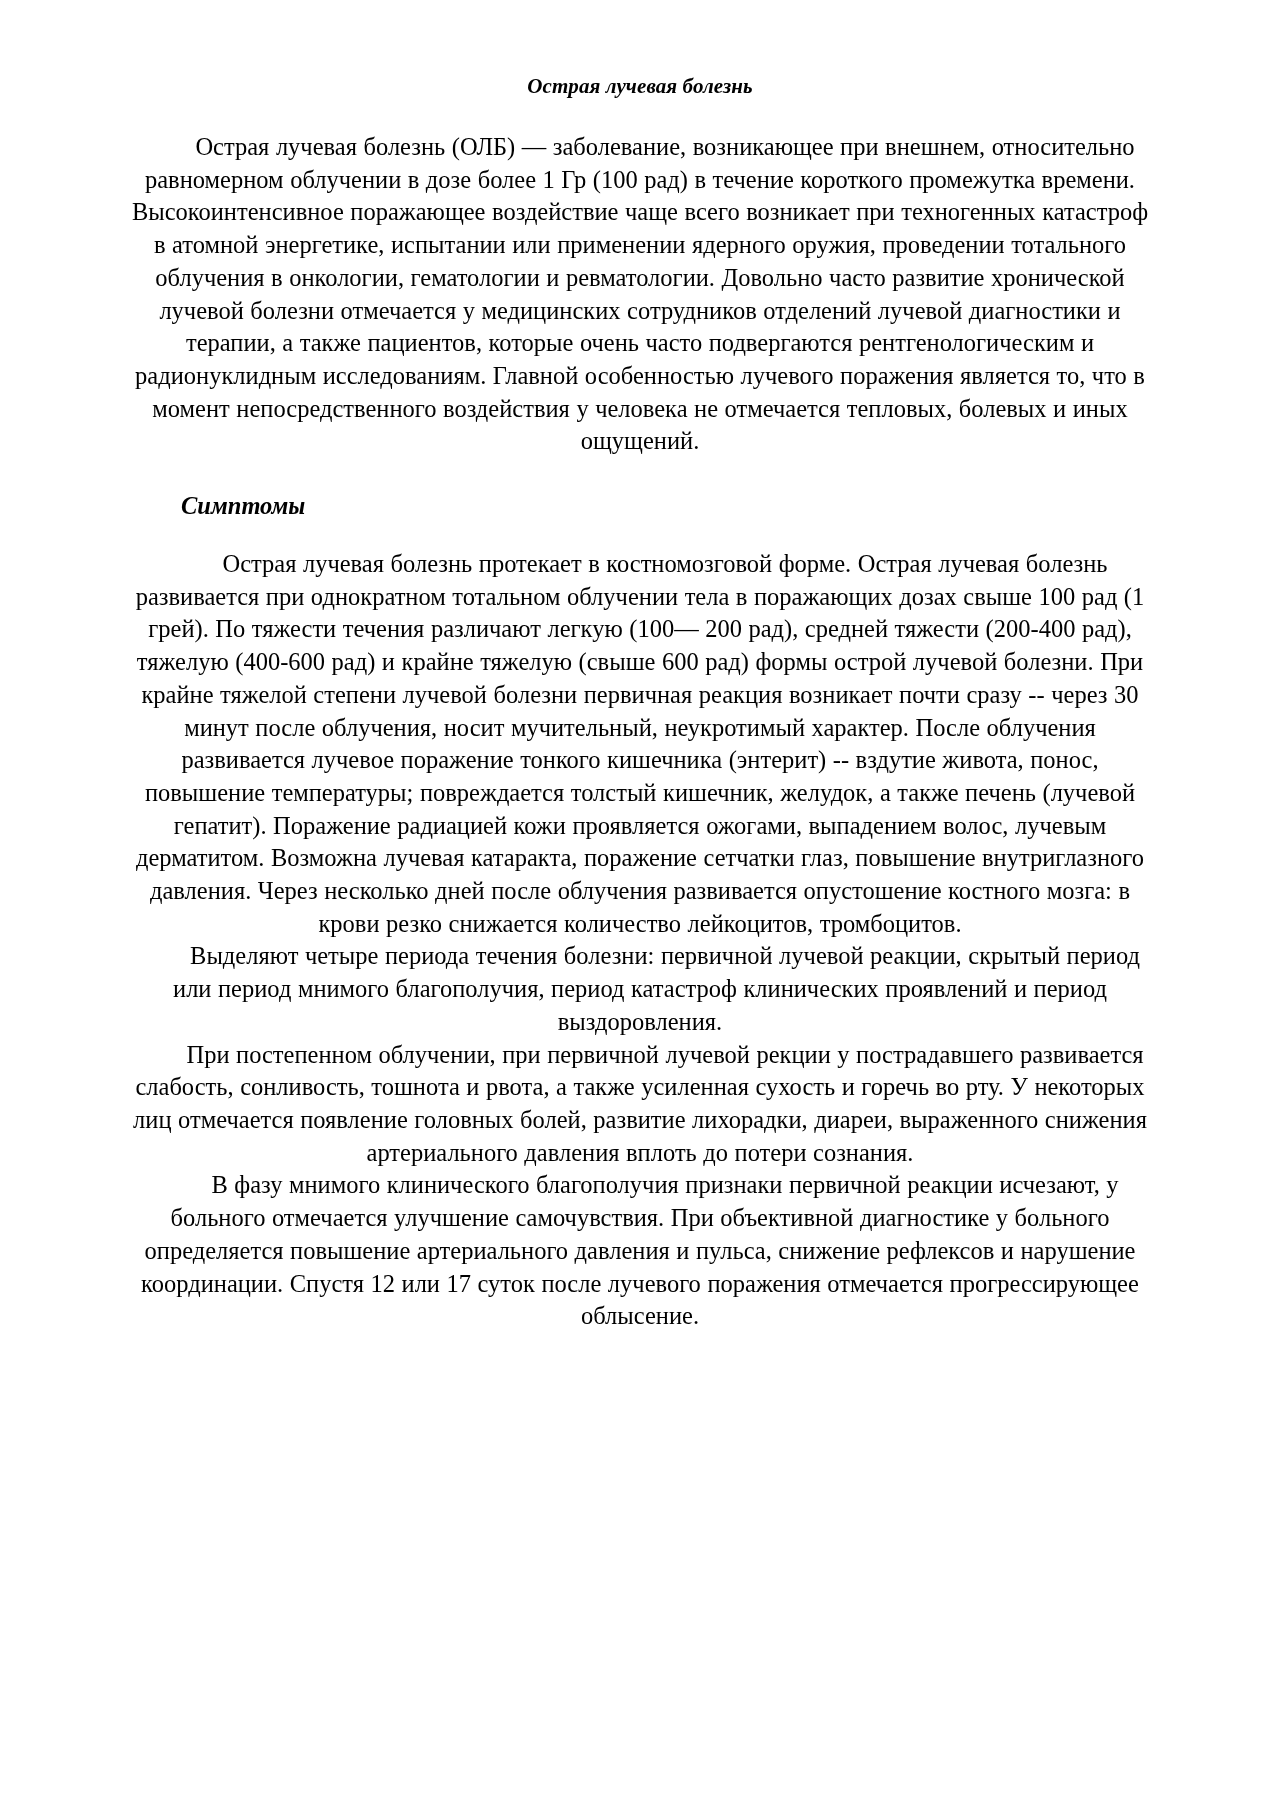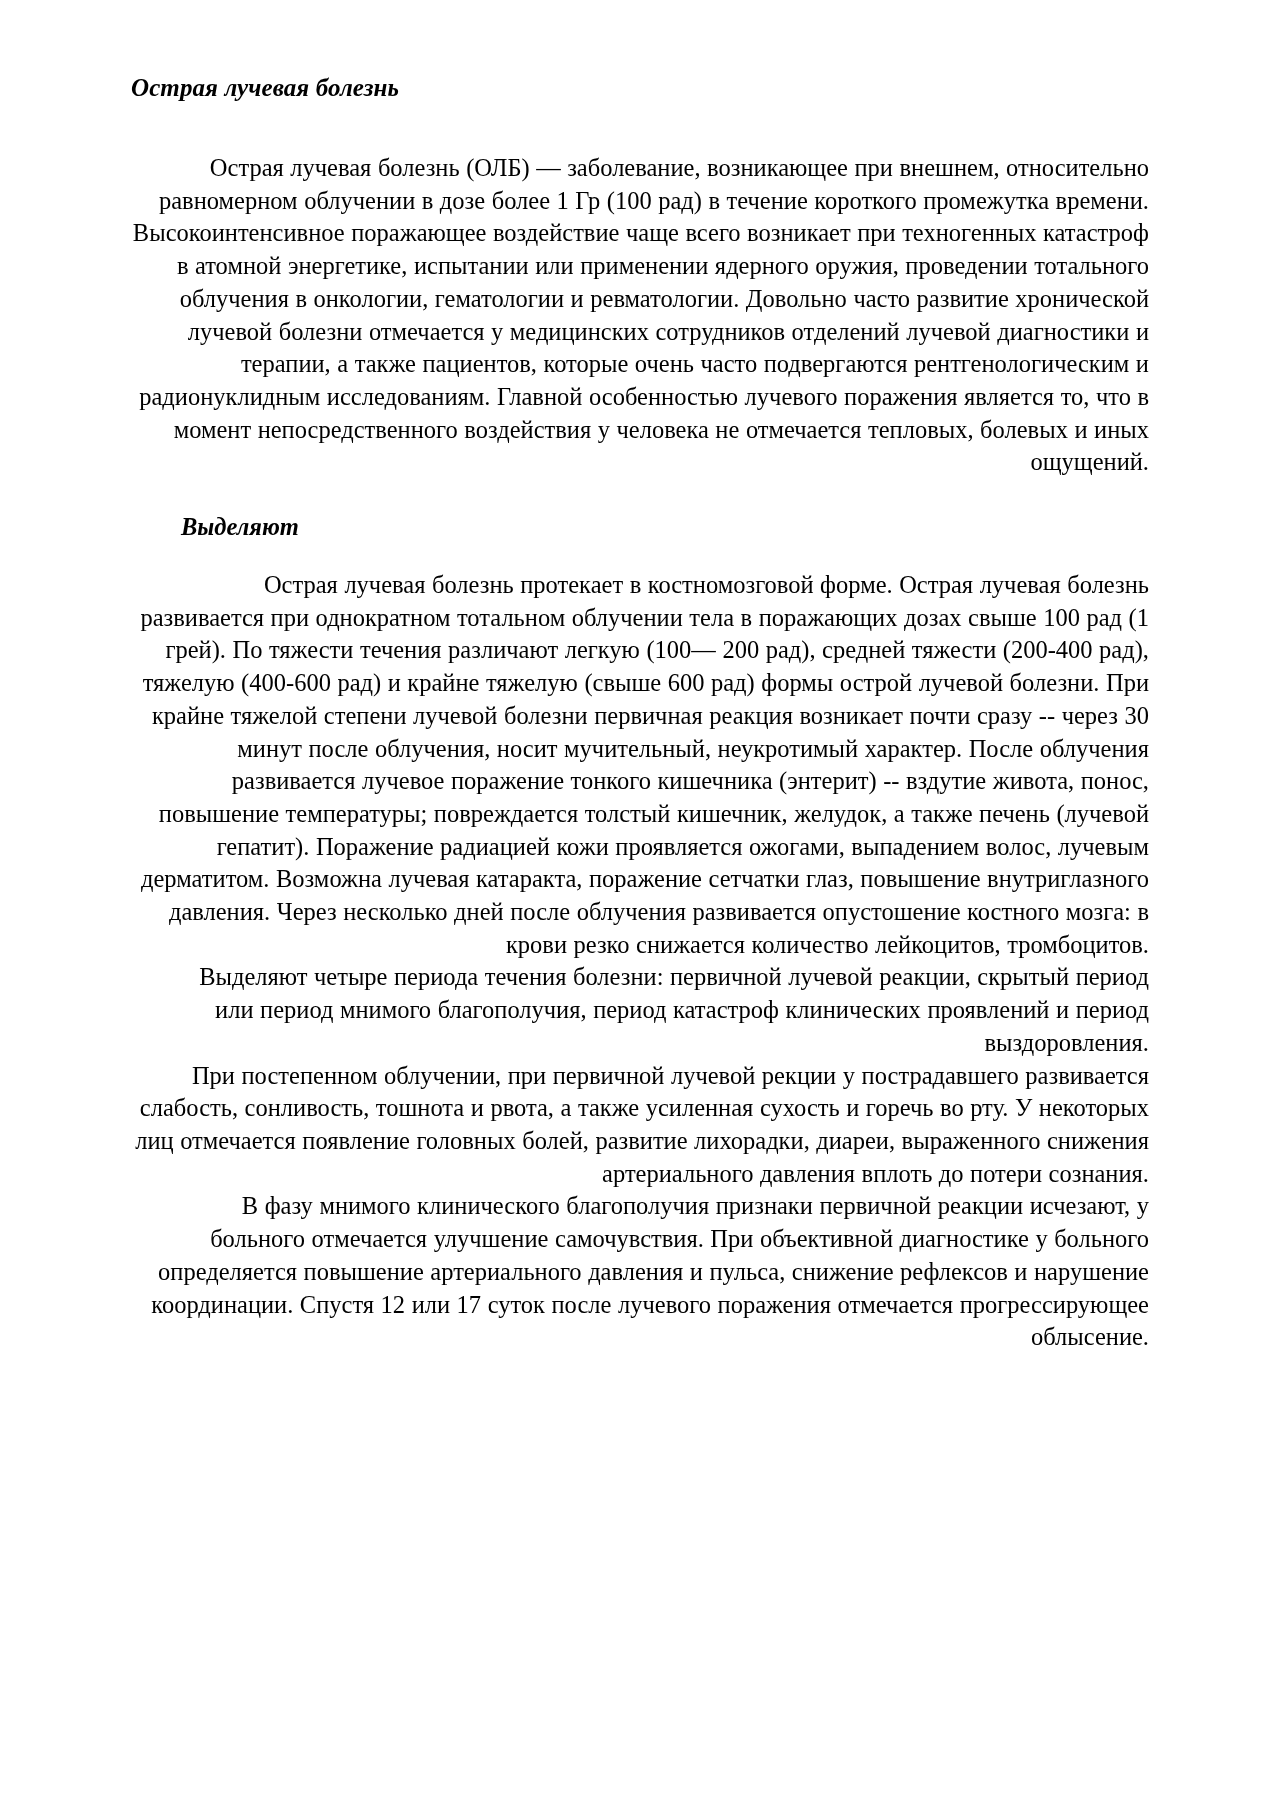--- a/index.html
+++ b/index.html
@@ -16,30 +16,31 @@
     -webkit-font-smoothing: antialiased;
   }
   .page {
     box-sizing: border-box;
     width: 1280px;
     min-height: 1811px;
     padding: 74px 131px 40px 131px;
     background: #ffffff;
   }
   .doc-title {
-    font-size: 25px;
+    font-size: 21px;
     font-weight: bold;
     font-style: italic;
-    margin: 0 0 50px 0;
+    text-align: center;
+    margin: 0 0 32px 0;
     letter-spacing: 0.1px;
   }
   .para {
     font-size: 24.5px;
     line-height: 1.335;
-    text-align: right;
+    text-align: center;
     margin: 0;
     text-indent: 50px;
     hyphens: none;
     word-spacing: 0.4px;
   }
   .section-heading {
     font-size: 24.5px;
     font-weight: bold;
     font-style: italic;
     margin: 34px 0 28px 0;
@@ -51,21 +52,21 @@
 </style>
 </head>
 <body>
 
 <div class="page">
 
   <h1 class="doc-title">Острая лучевая болезнь</h1>
 
   <p class="para">Острая лучевая болезнь (ОЛБ) — заболевание, возникающее при внешнем, относительно равномерном облучении в дозе более 1 Гр (100 рад) в течение короткого промежутка времени. Высокоинтенсивное поражающее воздействие чаще всего возникает при техногенных катастроф в атомной энергетике, испытании или применении ядерного оружия, проведении тотального облучения в онкологии, гематологии и ревматологии. Довольно часто развитие хронической лучевой болезни отмечается у медицинских сотрудников отделений лучевой диагностики и терапии, а также пациентов, которые очень часто подвергаются рентгенологическим и радионуклидным исследованиям. Главной особенностью лучевого поражения является то, что в момент непосредственного воздействия у человека не отмечается тепловых, болевых и иных ощущений.</p>
 
-  <h2 class="section-heading">Выделяют</h2>
+  <h2 class="section-heading">Симптомы</h2>
 
   <div class="block-tight">
     <p class="para">Острая лучевая болезнь протекает в костномозговой форме. Острая лучевая болезнь развивается при однократном тотальном облучении тела в поражающих дозах свыше 100 рад (1 грей). По тяжести течения различают легкую (100— 200 рад), средней тяжести (200-400 рад), тяжелую (400-600 рад) и крайне тяжелую (свыше 600 рад) формы острой лучевой болезни. При крайне тяжелой степени лучевой болезни первичная реакция возникает почти сразу -- через 30 минут после облучения, носит мучительный, неукротимый характер. После облучения развивается лучевое поражение тонкого кишечника (энтерит) -- вздутие живота, понос, повышение температуры; повреждается толстый кишечник, желудок, а также печень (лучевой гепатит). Поражение радиацией кожи проявляется ожогами, выпадением волос, лучевым дерматитом. Возможна лучевая катаракта, поражение сетчатки глаз, повышение внутриглазного давления. Через несколько дней после облучения развивается опустошение костного мозга: в крови резко снижается количество лейкоцитов, тромбоцитов.</p>
     <p class="para">Выделяют четыре периода течения болезни: первичной лучевой реакции, скрытый период или период мнимого благополучия, период катастроф клинических проявлений и период выздоровления.</p>
     <p class="para">При постепенном облучении, при первичной лучевой рекции у пострадавшего развивается слабость, сонливость, тошнота и рвота, а также усиленная сухость и горечь во рту. У некоторых лиц отмечается появление головных болей, развитие лихорадки, диареи, выраженного снижения артериального давления вплоть до потери сознания.</p>
     <p class="para">В фазу мнимого клинического благополучия признаки первичной реакции исчезают, у больного отмечается улучшение самочувствия. При объективной диагностике у больного определяется повышение артериального давления и пульса, снижение рефлексов и нарушение координации. Спустя 12 или 17 суток после лучевого поражения отмечается прогрессирующее облысение.</p>
   </div>
 
 </div>
 

